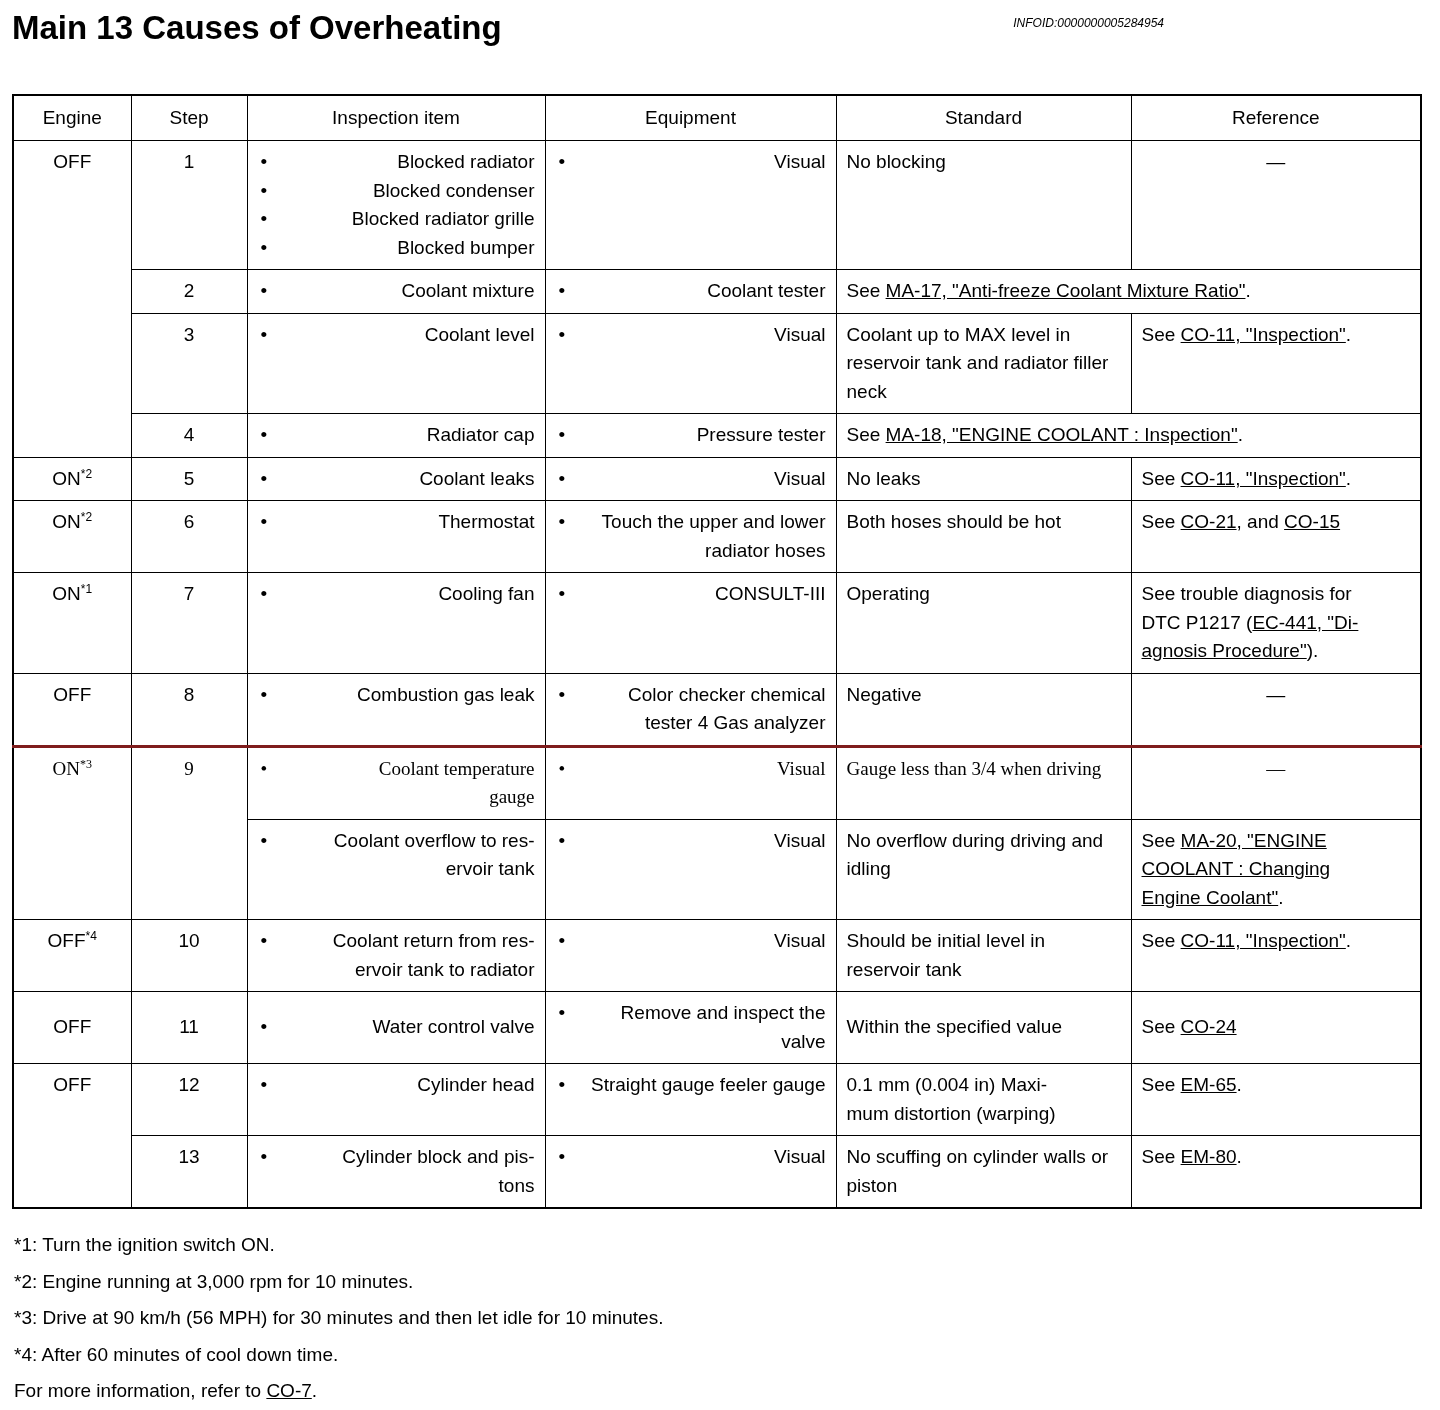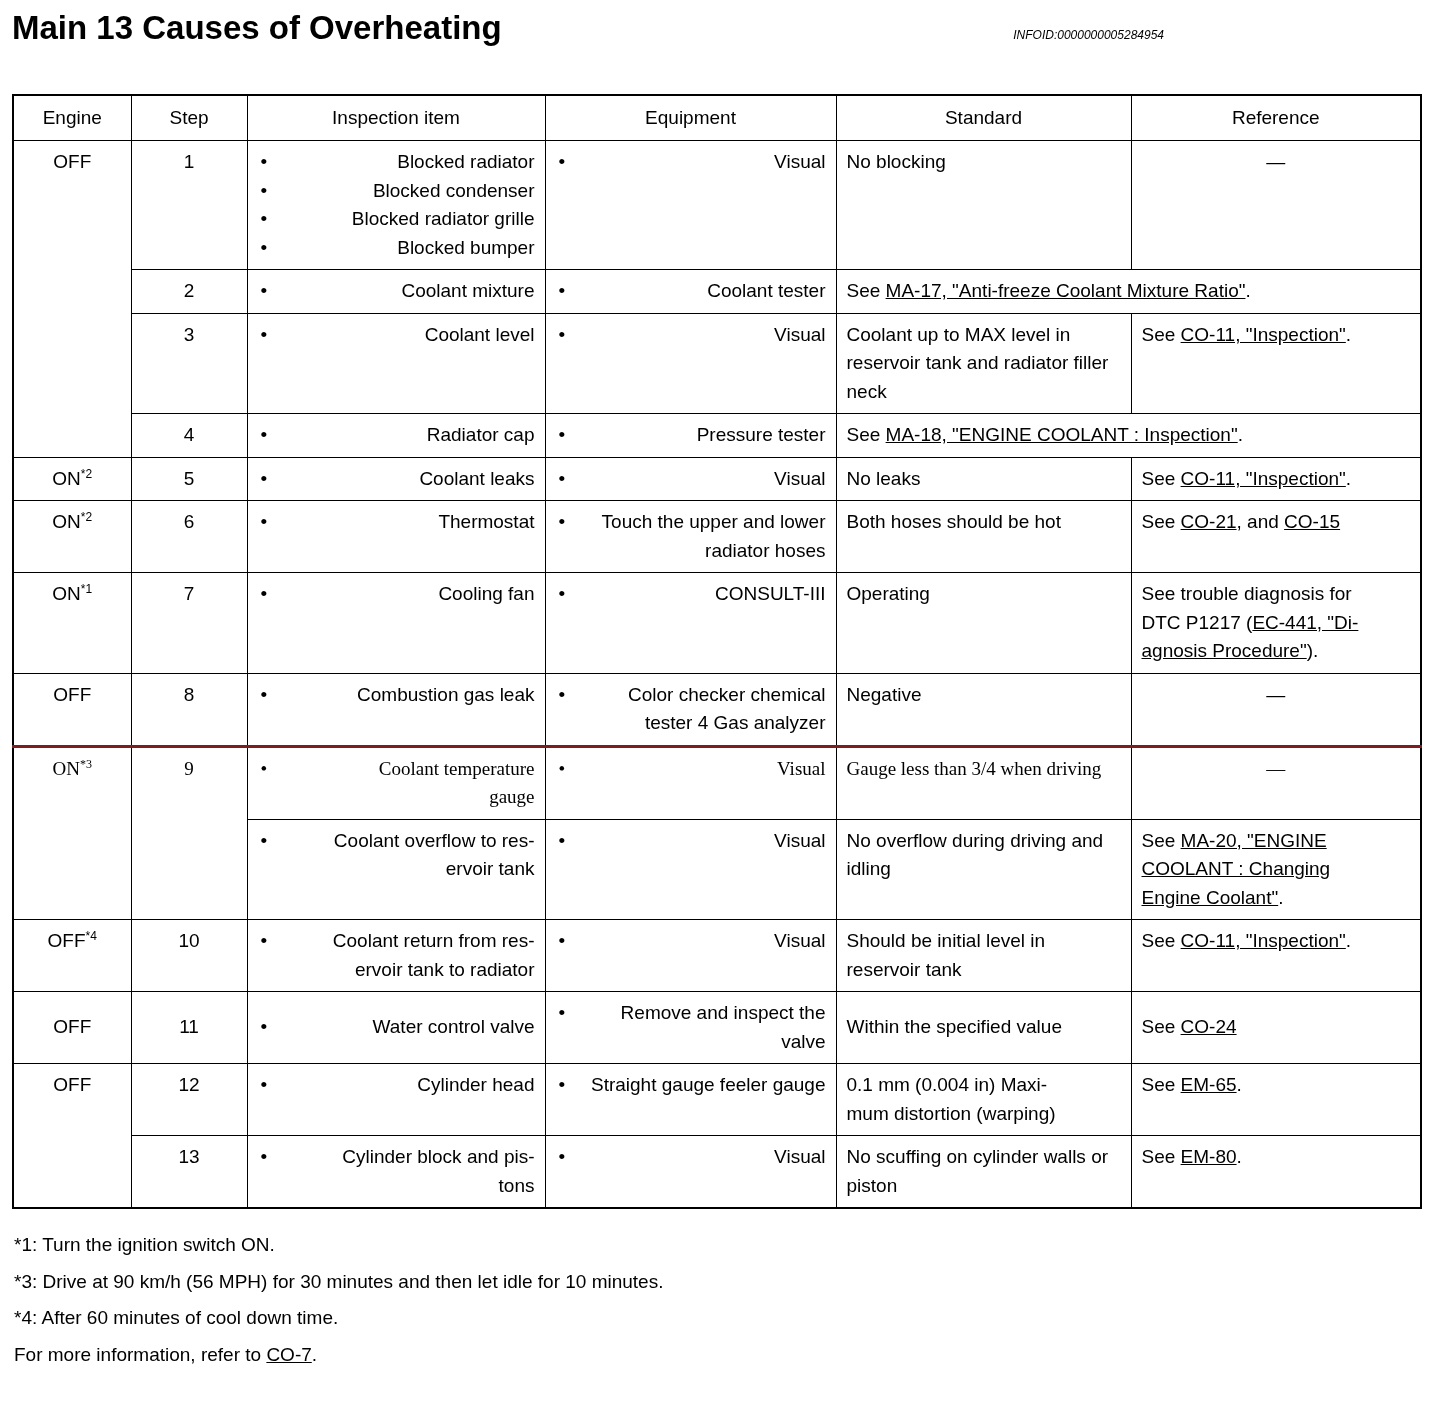--- a/index.html
+++ b/index.html
@@ -23,21 +23,21 @@
   }
   h1.page-title {
     margin: 0;
     font-size: 33px;
     font-weight: bold;
     line-height: 1.2;
   }
   .infoid {
     font-style: italic;
     font-size: 12px;
-    margin-top: 20px;
+    margin-top: 8px;
     white-space: nowrap;
   }
   table.main-table {
     border-collapse: collapse;
     table-layout: fixed;
     width: 1408px;
     margin-top: 46px;
     border: 2px solid #000;
   }
   th, td {
@@ -324,20 +324,21 @@
         <td>
           <span>See </span><a class="link">EM-80</a><span>.</span>
         </td>
       </tr>
 
     </tbody>
   </table>
 
   <div class="footnotes">
     <p>*1: Turn the ignition switch ON.</p>
+    <p>*2: Engine running at 3,000 rpm for 10 minutes.</p>
     <p>*3: Drive at 90 km/h (56 MPH) for 30 minutes and then let idle for 10 minutes.</p>
     <p>*4: After 60 minutes of cool down time.</p>
     <p>
       <span>For more information, refer to </span><a class="link">CO-7</a><span>.</span>
     </p>
   </div>
 
 </div>
 
 </body></html>

